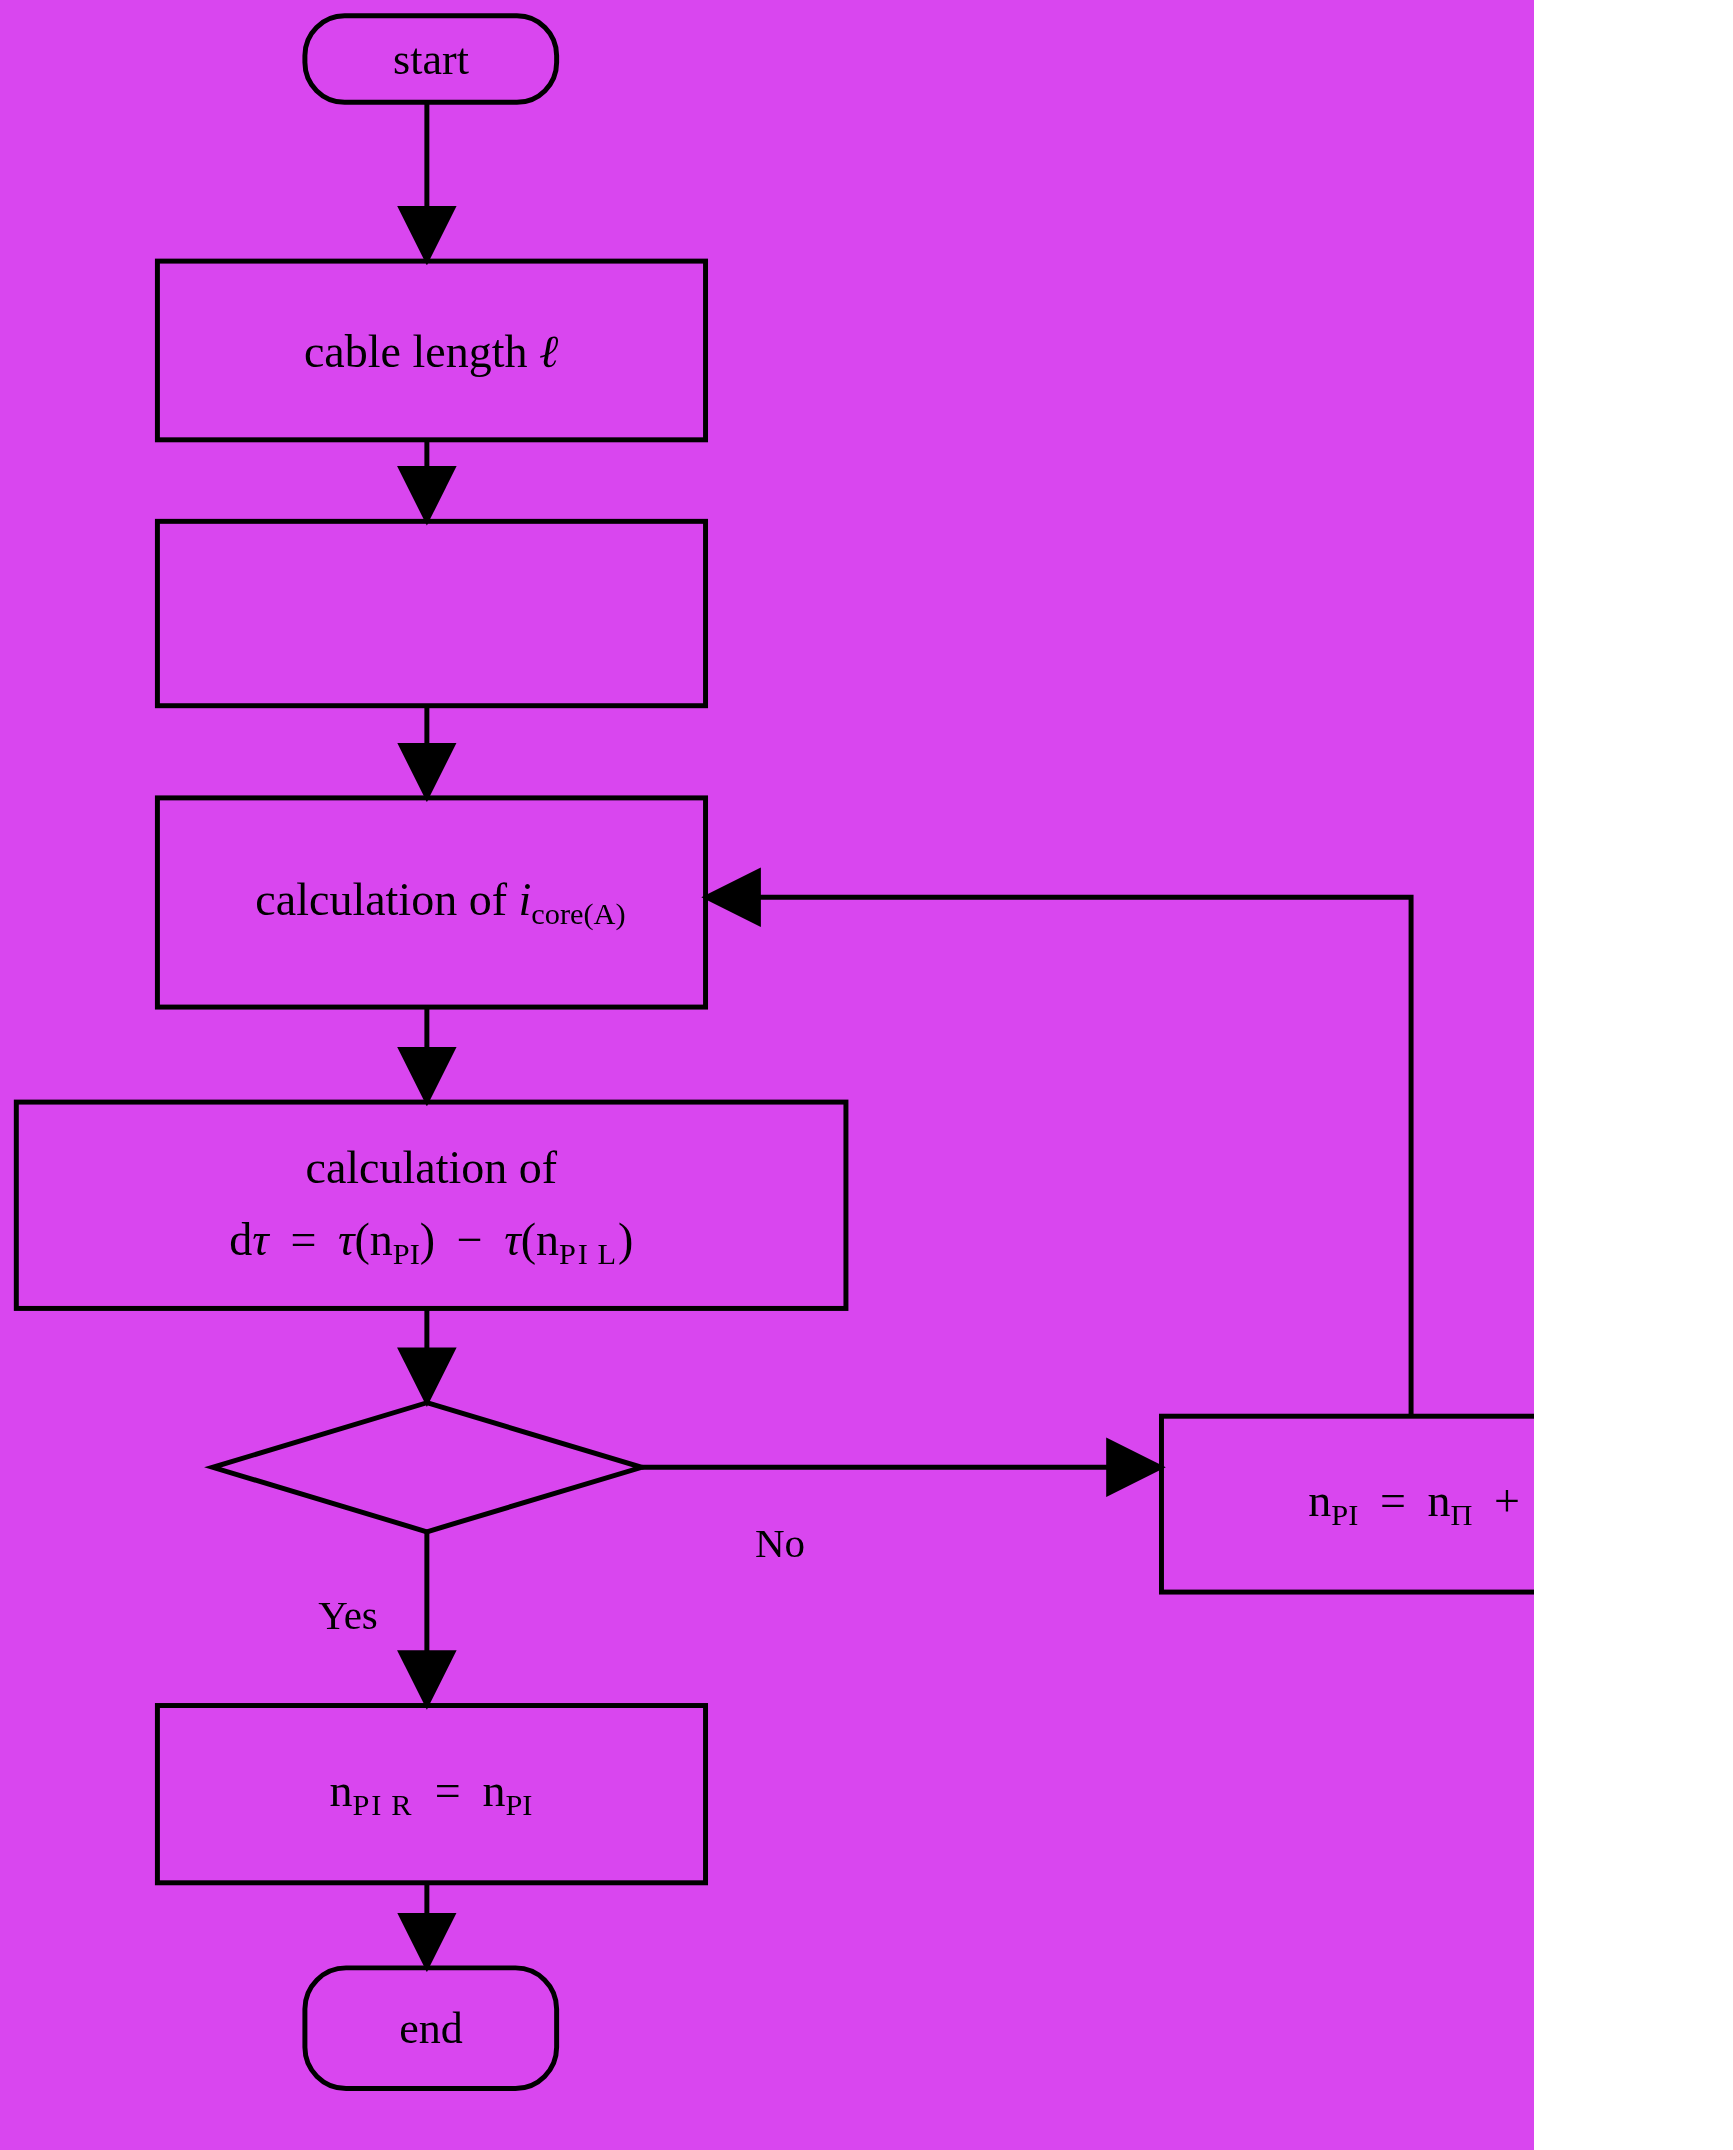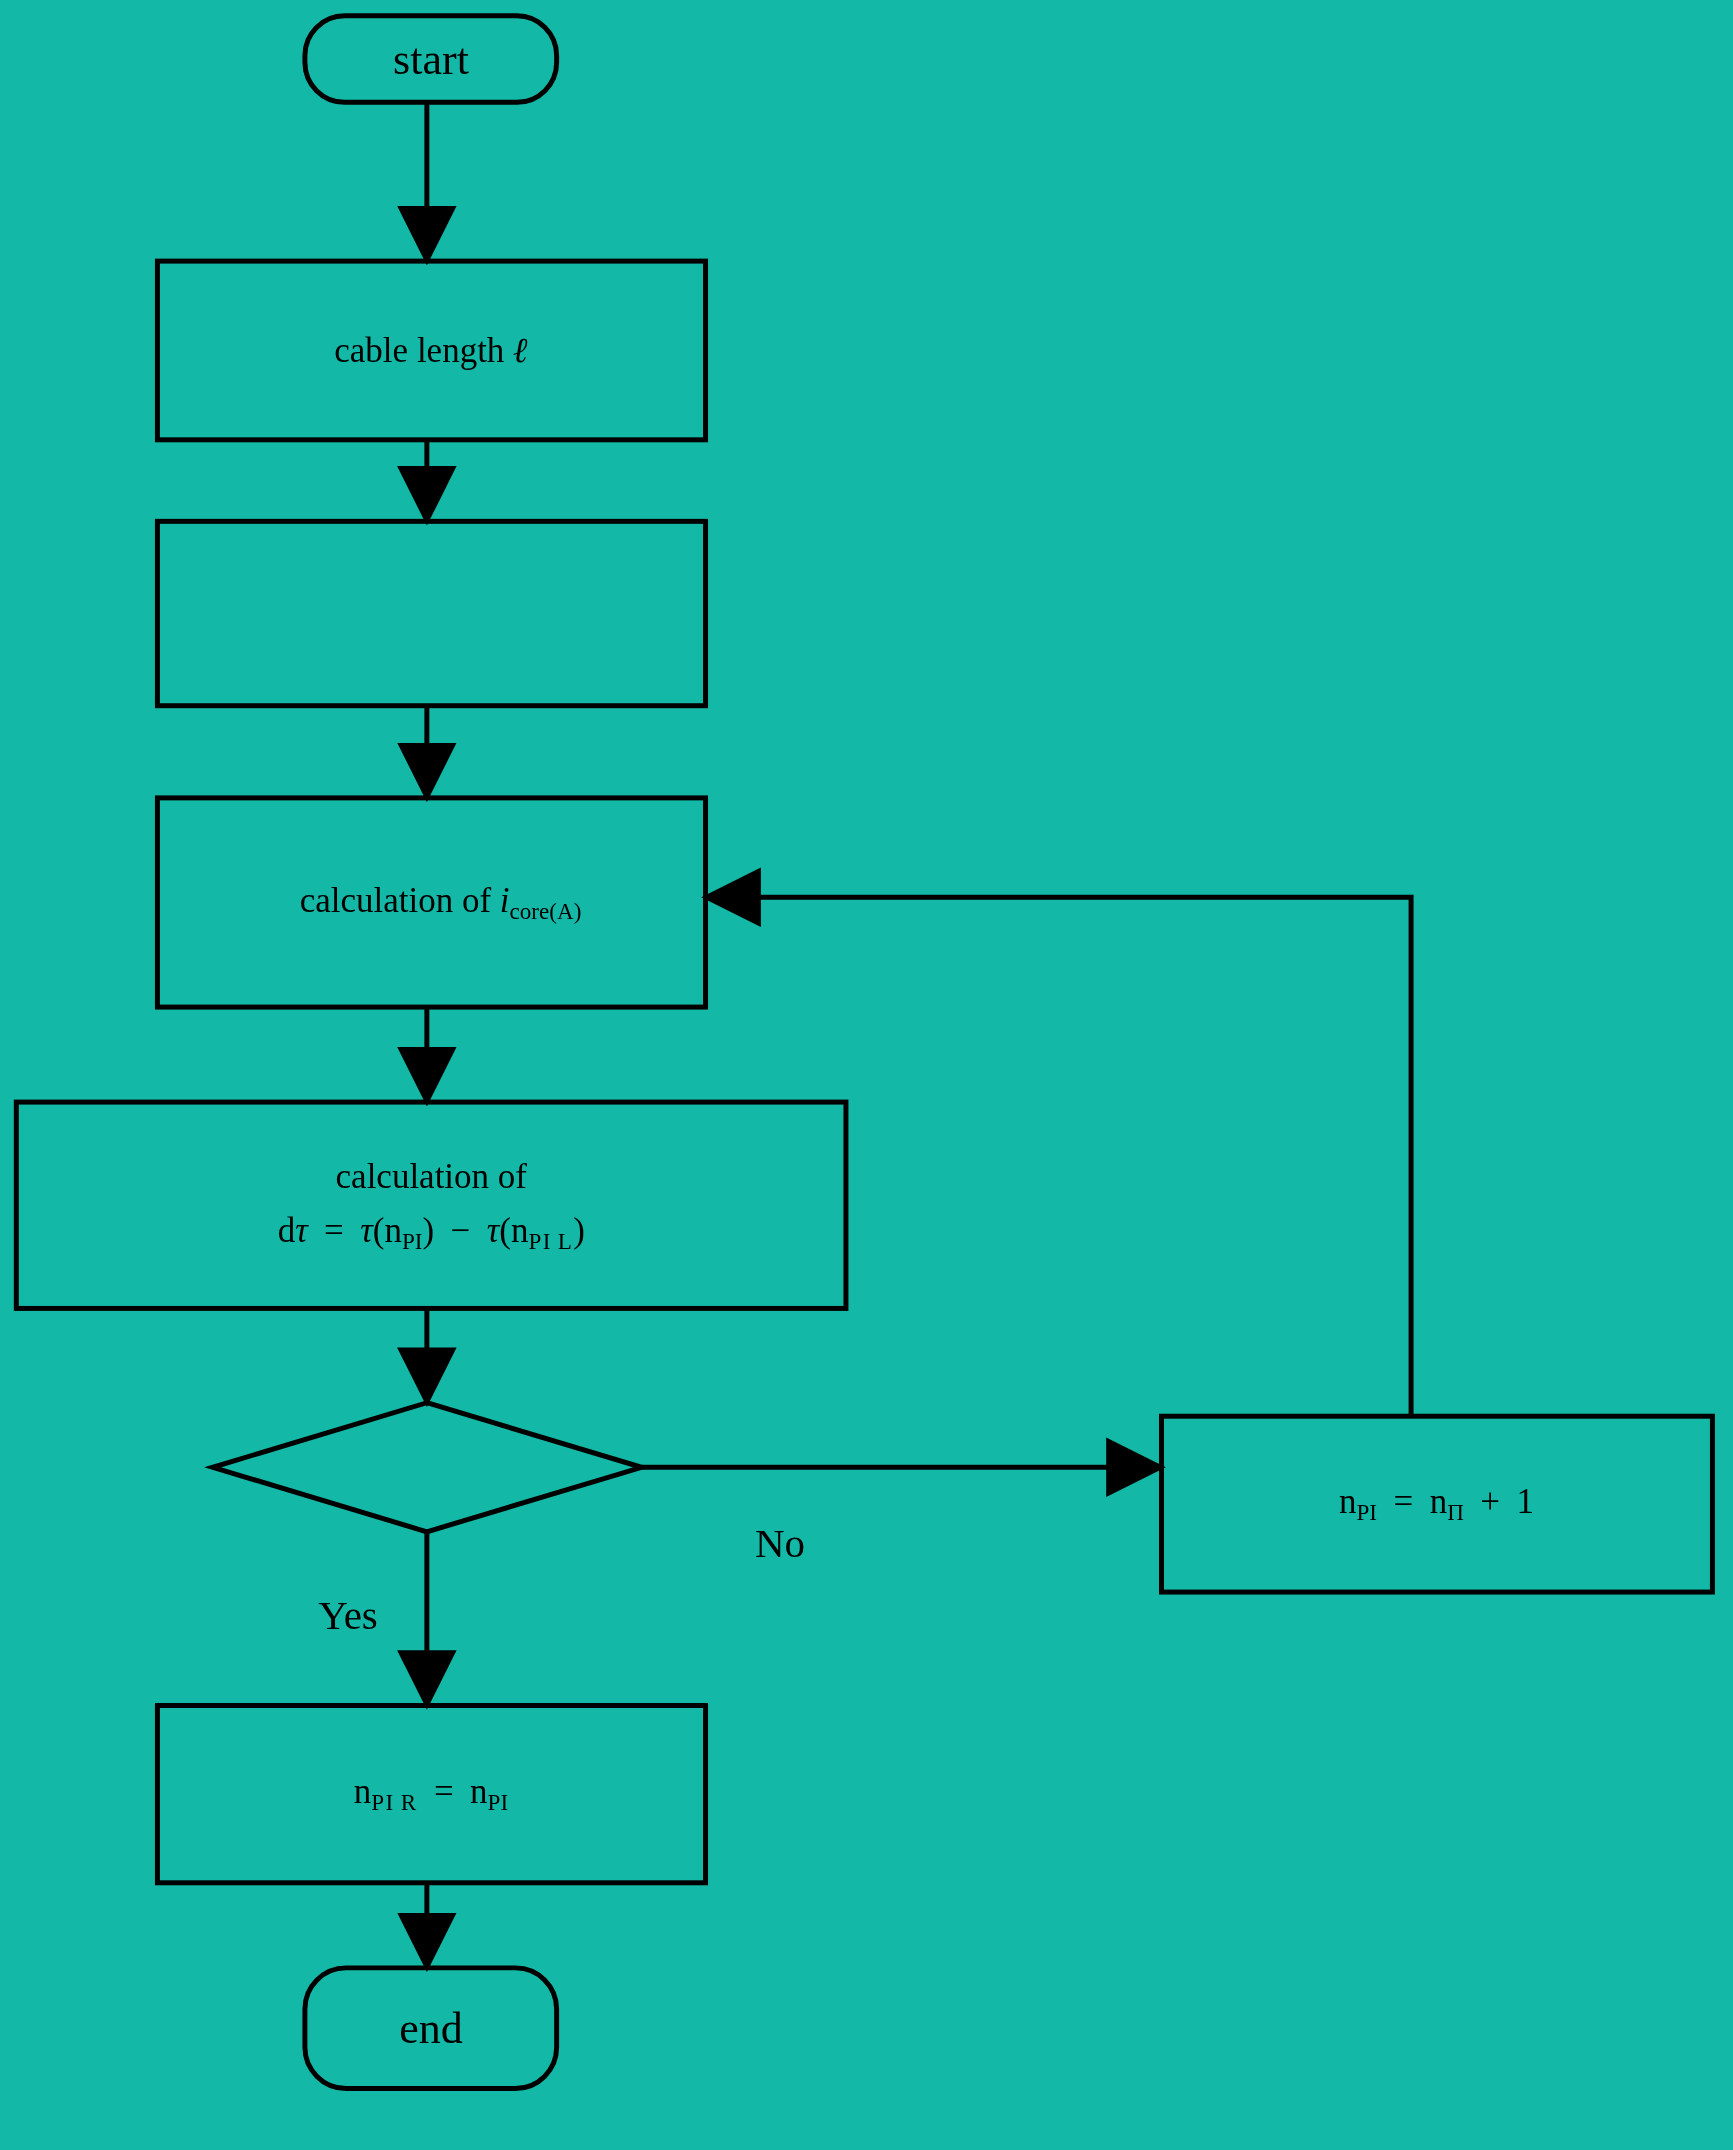--- a/index.html
+++ b/index.html
@@ -6,42 +6,42 @@
     margin: 0;
     padding: 0;
     background: #ffffff;
   }
   body {
     font-family: "Liberation Serif", "DejaVu Serif", serif;
     color: #000000;
   }
   #canvas {
     position: relative;
-    width: 1733px;
+    width: 1534px;
     height: 2151px;
-    background: #14b8a6;
+    background: #d946ef;
     overflow: hidden;
   }
   svg.layer {
     position: absolute;
     left: 0;
     top: 0;
     width: 1733px;
     height: 2151px;
   }
   .node-label {
     position: absolute;
     display: flex;
     align-items: center;
     justify-content: center;
     text-align: center;
     pointer-events: none;
     white-space: nowrap;
   }
-  .lbl-big   { font-size: 35px; }
+  .lbl-big   { font-size: 46px; }
   .lbl-term  { font-size: 44px; }
   .lbl-edge  { font-size: 41px; }
   .mi { font-style: italic; }
   .mup { font-style: normal; }
   sub.sb {
     font-size: 0.66em;
     vertical-align: -0.30em;
     font-style: normal;
   }
   .gap { letter-spacing: 0.06em; }

